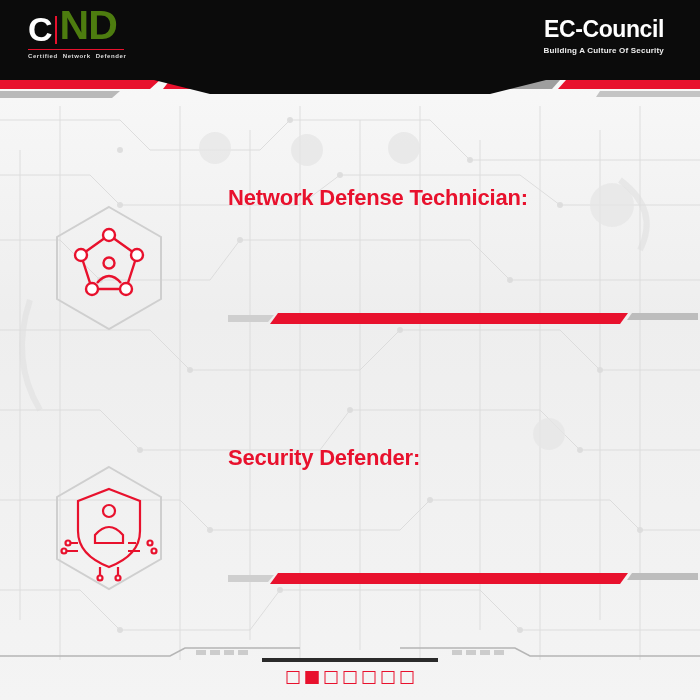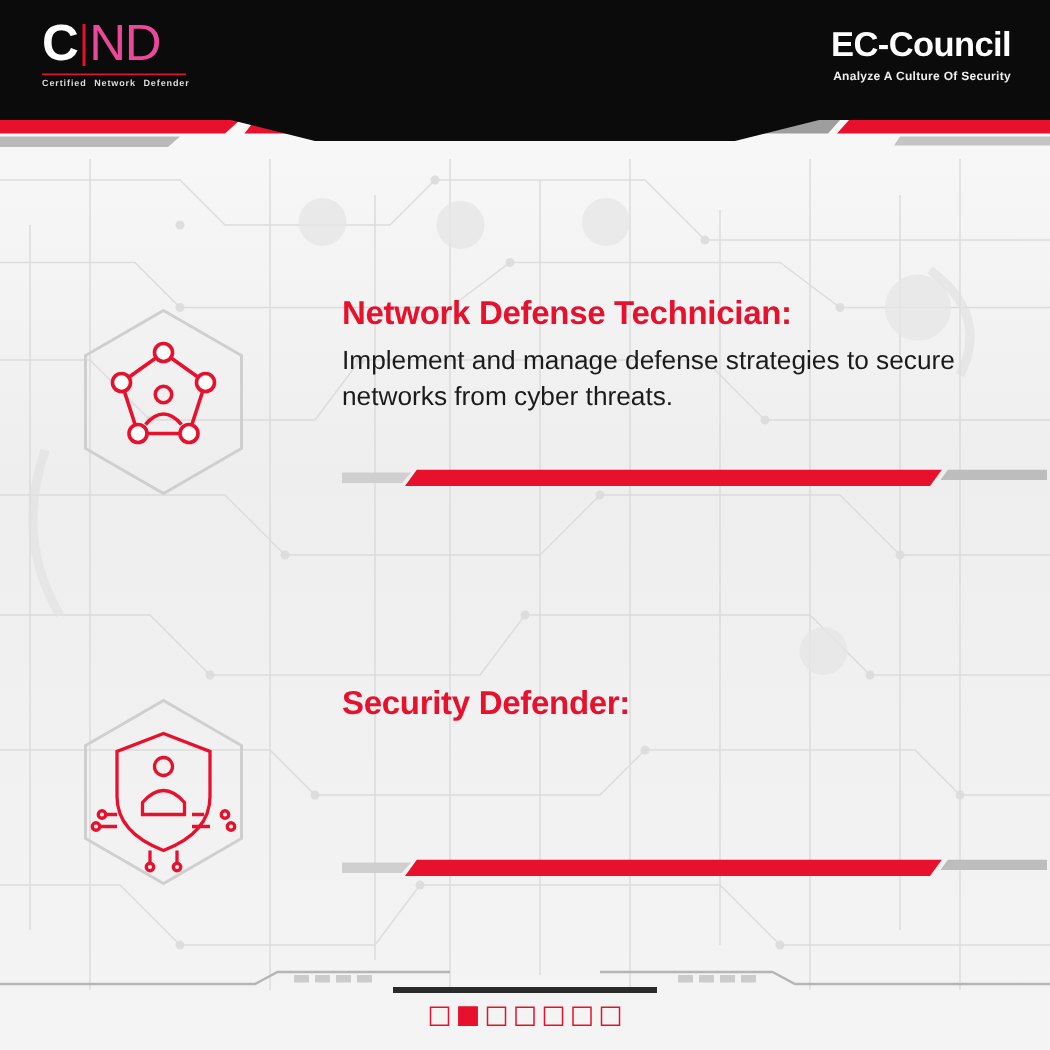--- a/index.html
+++ b/index.html
@@ -77,41 +77,41 @@
     line-height: 1;
     color: #ffffff;
   }
   .cnd-bar {
     width: 2px;
     height: 28px;
     background: #e8112d;
     margin: 0 3px 2px 3px;
   }
   .cnd-nd {
-    font-size: 34px;
-    font-weight: normal;
+    font-size: 41px;
+    font-weight: bold;
     line-height: 1;
-    color: #ec4899;
+    color: #4d7c0f;
   }
   .cnd-sub {
     margin-top: 3px;
     font-size: 6px;
     letter-spacing: 0.6px;
     color: #dddddd;
     display: flex;
     gap: 5px;
     font-weight: bold;
     border-top: 1px solid #e8112d;
     padding-top: 3px;
     width: 96px;
   }
 
   .ec-logo {
     position: absolute;
-    right: 26px;
+    right: 36px;
     top: 18px;
     text-align: right;
     color: #ffffff;
   }
   .ec-name {
     font-size: 23px;
     font-weight: bold;
     letter-spacing: -0.4px;
     line-height: 1;
   }
@@ -154,21 +154,21 @@
     position: absolute;
     left: 180px;
     top: 0;
     width: 420px;
   }
   .block-title {
     color: #e8112d;
     font-size: 22px;
     font-weight: bold;
     letter-spacing: -0.2px;
-    margin: 11px 0 6px 0;
+    margin: 0 0 6px 0;
   }
   .block-body {
     color: #1b1b1b;
     font-size: 17.5px;
     line-height: 1.38;
     margin: 0;
     font-weight: 500;
   }
 
   .underbar {
@@ -280,21 +280,21 @@
       </div>
       <div class="cnd-sub">
         <span>Certified</span>
         <span>Network</span>
         <span>Defender</span>
       </div>
     </div>
 
     <div class="ec-logo">
       <div class="ec-name">EC-Council</div>
-      <div class="ec-tag">Analyze A Culture Of Security</div>
+      <div class="ec-tag">Building A Culture Of Security</div>
     </div>
   </div>
 
   <div class="hdr-accents">
     <svg viewBox="0 0 700 26" preserveAspectRatio="none" aria-hidden="true">
       <polygon points="0,0 160,0 150,9 0,9" fill="#e8112d"></polygon>
       <polygon points="0,11 120,11 112,18 0,18" fill="#b9b9b9"></polygon>
       <polygon points="170,0 200,0 193,9 163,9" fill="#e8112d"></polygon>
       <polygon points="460,0 560,0 552,9 452,9" fill="#9e9e9e"></polygon>
       <polygon points="566,0 700,0 700,9 558,9" fill="#e8112d"></polygon>
@@ -314,21 +314,20 @@
           <circle cx="44" cy="86" r="6" fill="#ffffff"></circle>
           <circle cx="33" cy="52" r="6" fill="#ffffff"></circle>
           <circle cx="61" cy="60" r="5.5"></circle>
           <path d="M49 80 q12 -14 24 0"></path>
         </g>
       </svg>
     </div>
 
     <div class="block-text">
       <h2 class="block-title">Network Defense Technician:</h2>
-      <p class="block-body">Implement and manage defense strategies to secure networks from cyber threats.</p>
     </div>
 
     <div class="underbar ub-1">
       <svg viewBox="0 0 470 16" preserveAspectRatio="none" aria-hidden="true">
         <polygon points="50,0 400,0 392,11 42,11" fill="#e8112d"></polygon>
         <polygon points="0,2 46,2 40,9 0,9" fill="#cfcfcf"></polygon>
         <polygon points="404,0 470,0 470,7 399,7" fill="#bdbdbd"></polygon>
       </svg>
     </div>
   </div>

